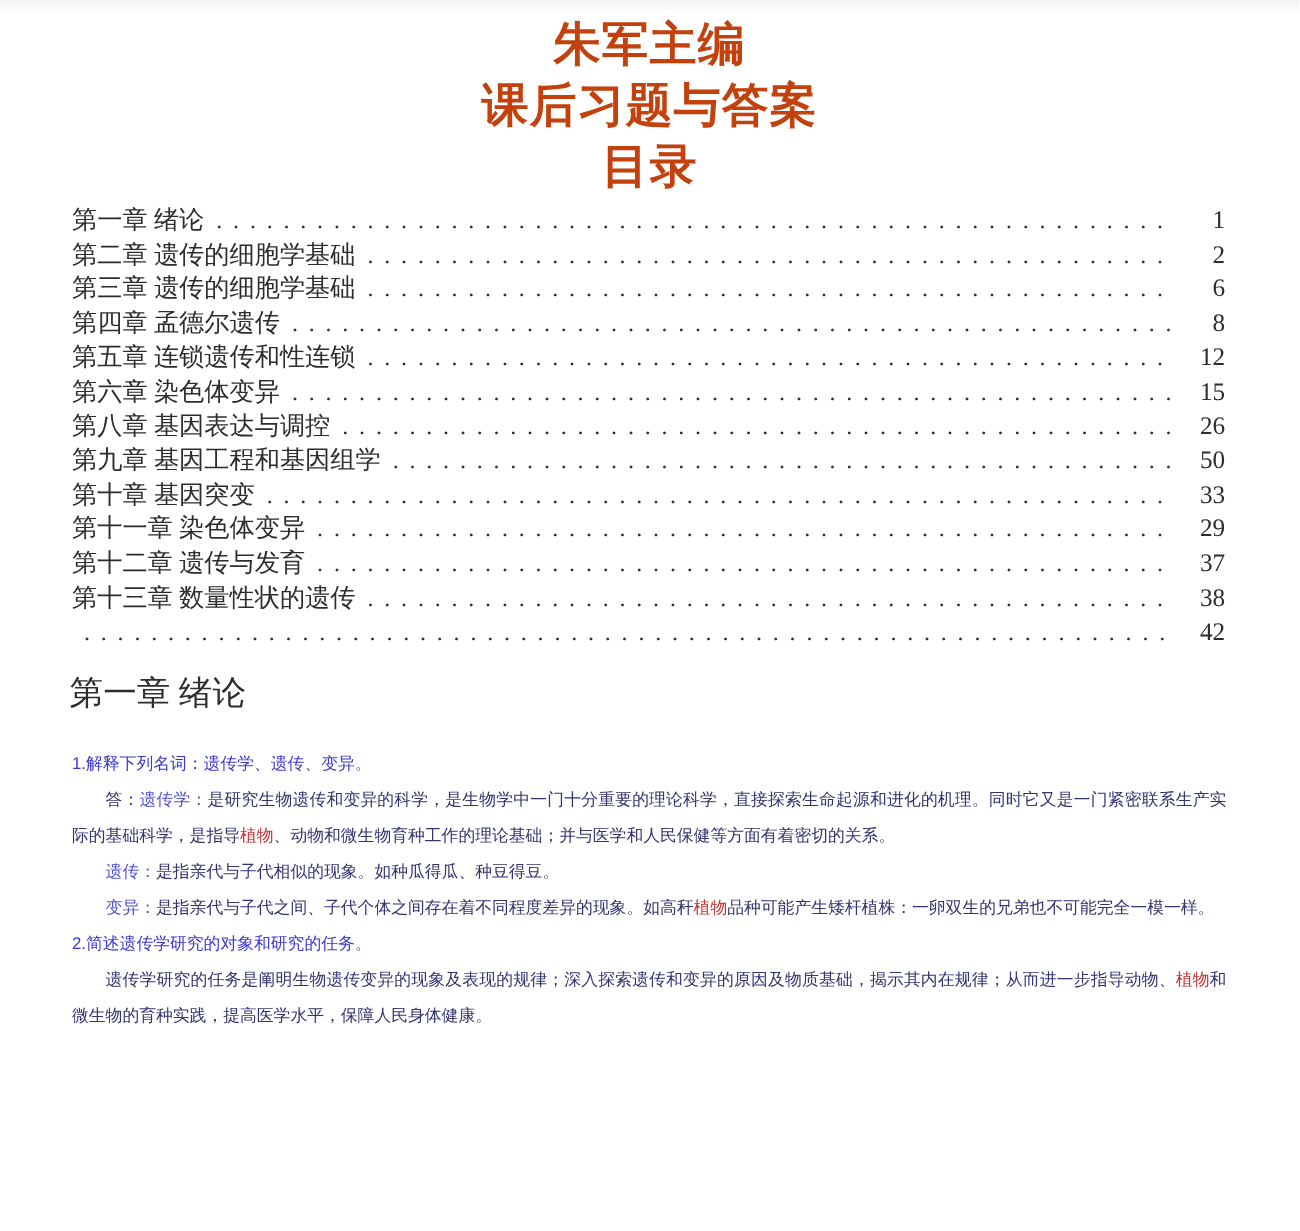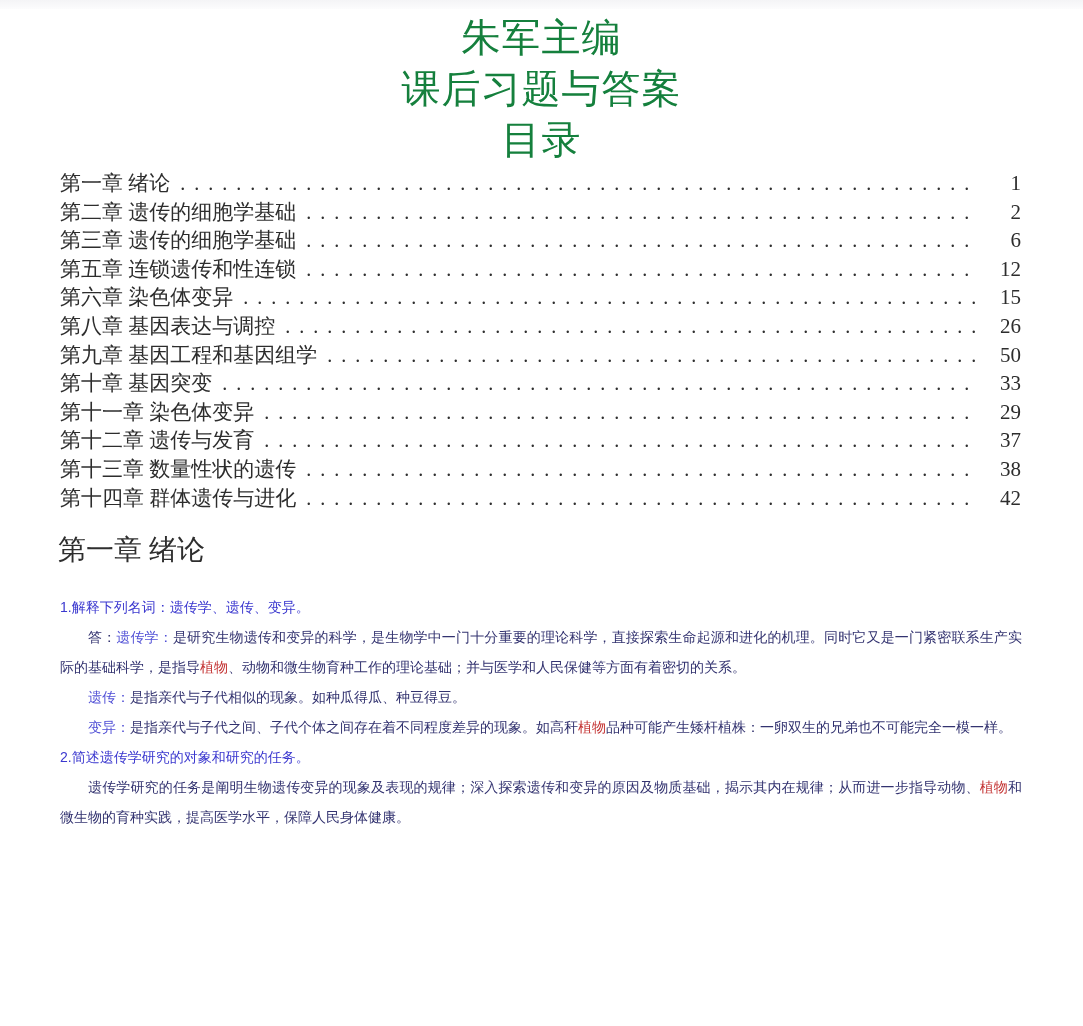--- a/index.html
+++ b/index.html
@@ -7,22 +7,22 @@
     width: 1083px; height: 1026px; overflow: hidden;
     font-family: "Liberation Serif", "DejaVu Serif", serif;
     color: var(--text, #2d2d2d);
   }
   .top-strip {
     height: 9px; width: 100%;
     background: linear-gradient(#f4f4f6, #fcfcfd);
   }
   .title-block { text-align: center; margin-top: 3px; }
   .title-line {
-    font-size: 39px; line-height: 51px; color: #15803d;
-    font-weight: 400; letter-spacing: 1px;
+    font-size: 39px; line-height: 51px; color: #c2410c;
+    font-weight: 700; letter-spacing: 1px;
   }
   .toc { padding: 4px 62px 0 60px; }
   .toc-row {
     display: flex; align-items: baseline;
     font-size: 21px; line-height: 28.6px; color: var(--text, #2d2d2d);
     white-space: nowrap;
   }
   .toc-title { flex: 0 0 auto; }
   .toc-dots {
     flex: 1 1 auto; overflow: hidden; white-space: nowrap;
@@ -73,20 +73,25 @@
     <span class="toc-title">第二章 遗传的细胞学基础</span>
     <span class="toc-dots"></span>
     <span class="toc-page">2</span>
   </div>
   <div class="toc-row">
     <span class="toc-title">第三章 遗传的细胞学基础</span>
     <span class="toc-dots"></span>
     <span class="toc-page">6</span>
   </div>
   <div class="toc-row">
+    <span class="toc-title">第四章 孟德尔遗传</span>
+    <span class="toc-dots"></span>
+    <span class="toc-page">8</span>
+  </div>
+  <div class="toc-row">
     <span class="toc-title">第五章 连锁遗传和性连锁</span>
     <span class="toc-dots"></span>
     <span class="toc-page">12</span>
   </div>
   <div class="toc-row">
     <span class="toc-title">第六章 染色体变异</span>
     <span class="toc-dots"></span>
     <span class="toc-page">15</span>
   </div>
   <div class="toc-row">
@@ -113,21 +118,20 @@
     <span class="toc-title">第十二章 遗传与发育</span>
     <span class="toc-dots"></span>
     <span class="toc-page">37</span>
   </div>
   <div class="toc-row">
     <span class="toc-title">第十三章 数量性状的遗传</span>
     <span class="toc-dots"></span>
     <span class="toc-page">38</span>
   </div>
   <div class="toc-row">
-    <span class="toc-title">第十四章 群体遗传与进化</span>
     <span class="toc-dots"></span>
     <span class="toc-page">42</span>
   </div>
 </div>
 
 <div class="chapter-heading">第一章 绪论</div>
 
 <div class="qa">
   <p class="question"><span class="seg blue">1.解释下列名词：遗传学、遗传、变异。</span></p>
   <p class="indent"><span class="seg">答：</span><span class="seg kw">遗传学：</span><span class="seg">是研究生物遗传和变异的科学，是生物学中一门十分重要的理论科学，直接探索生命起源和进化的机理。同时它又是一门紧密联系生产实际的基础科学，是指导</span><span class="seg red">植物</span><span class="seg">、动物和微生物育种工作的理论基础；并与医学和人民保健等方面有着密切的关系。</span></p>

